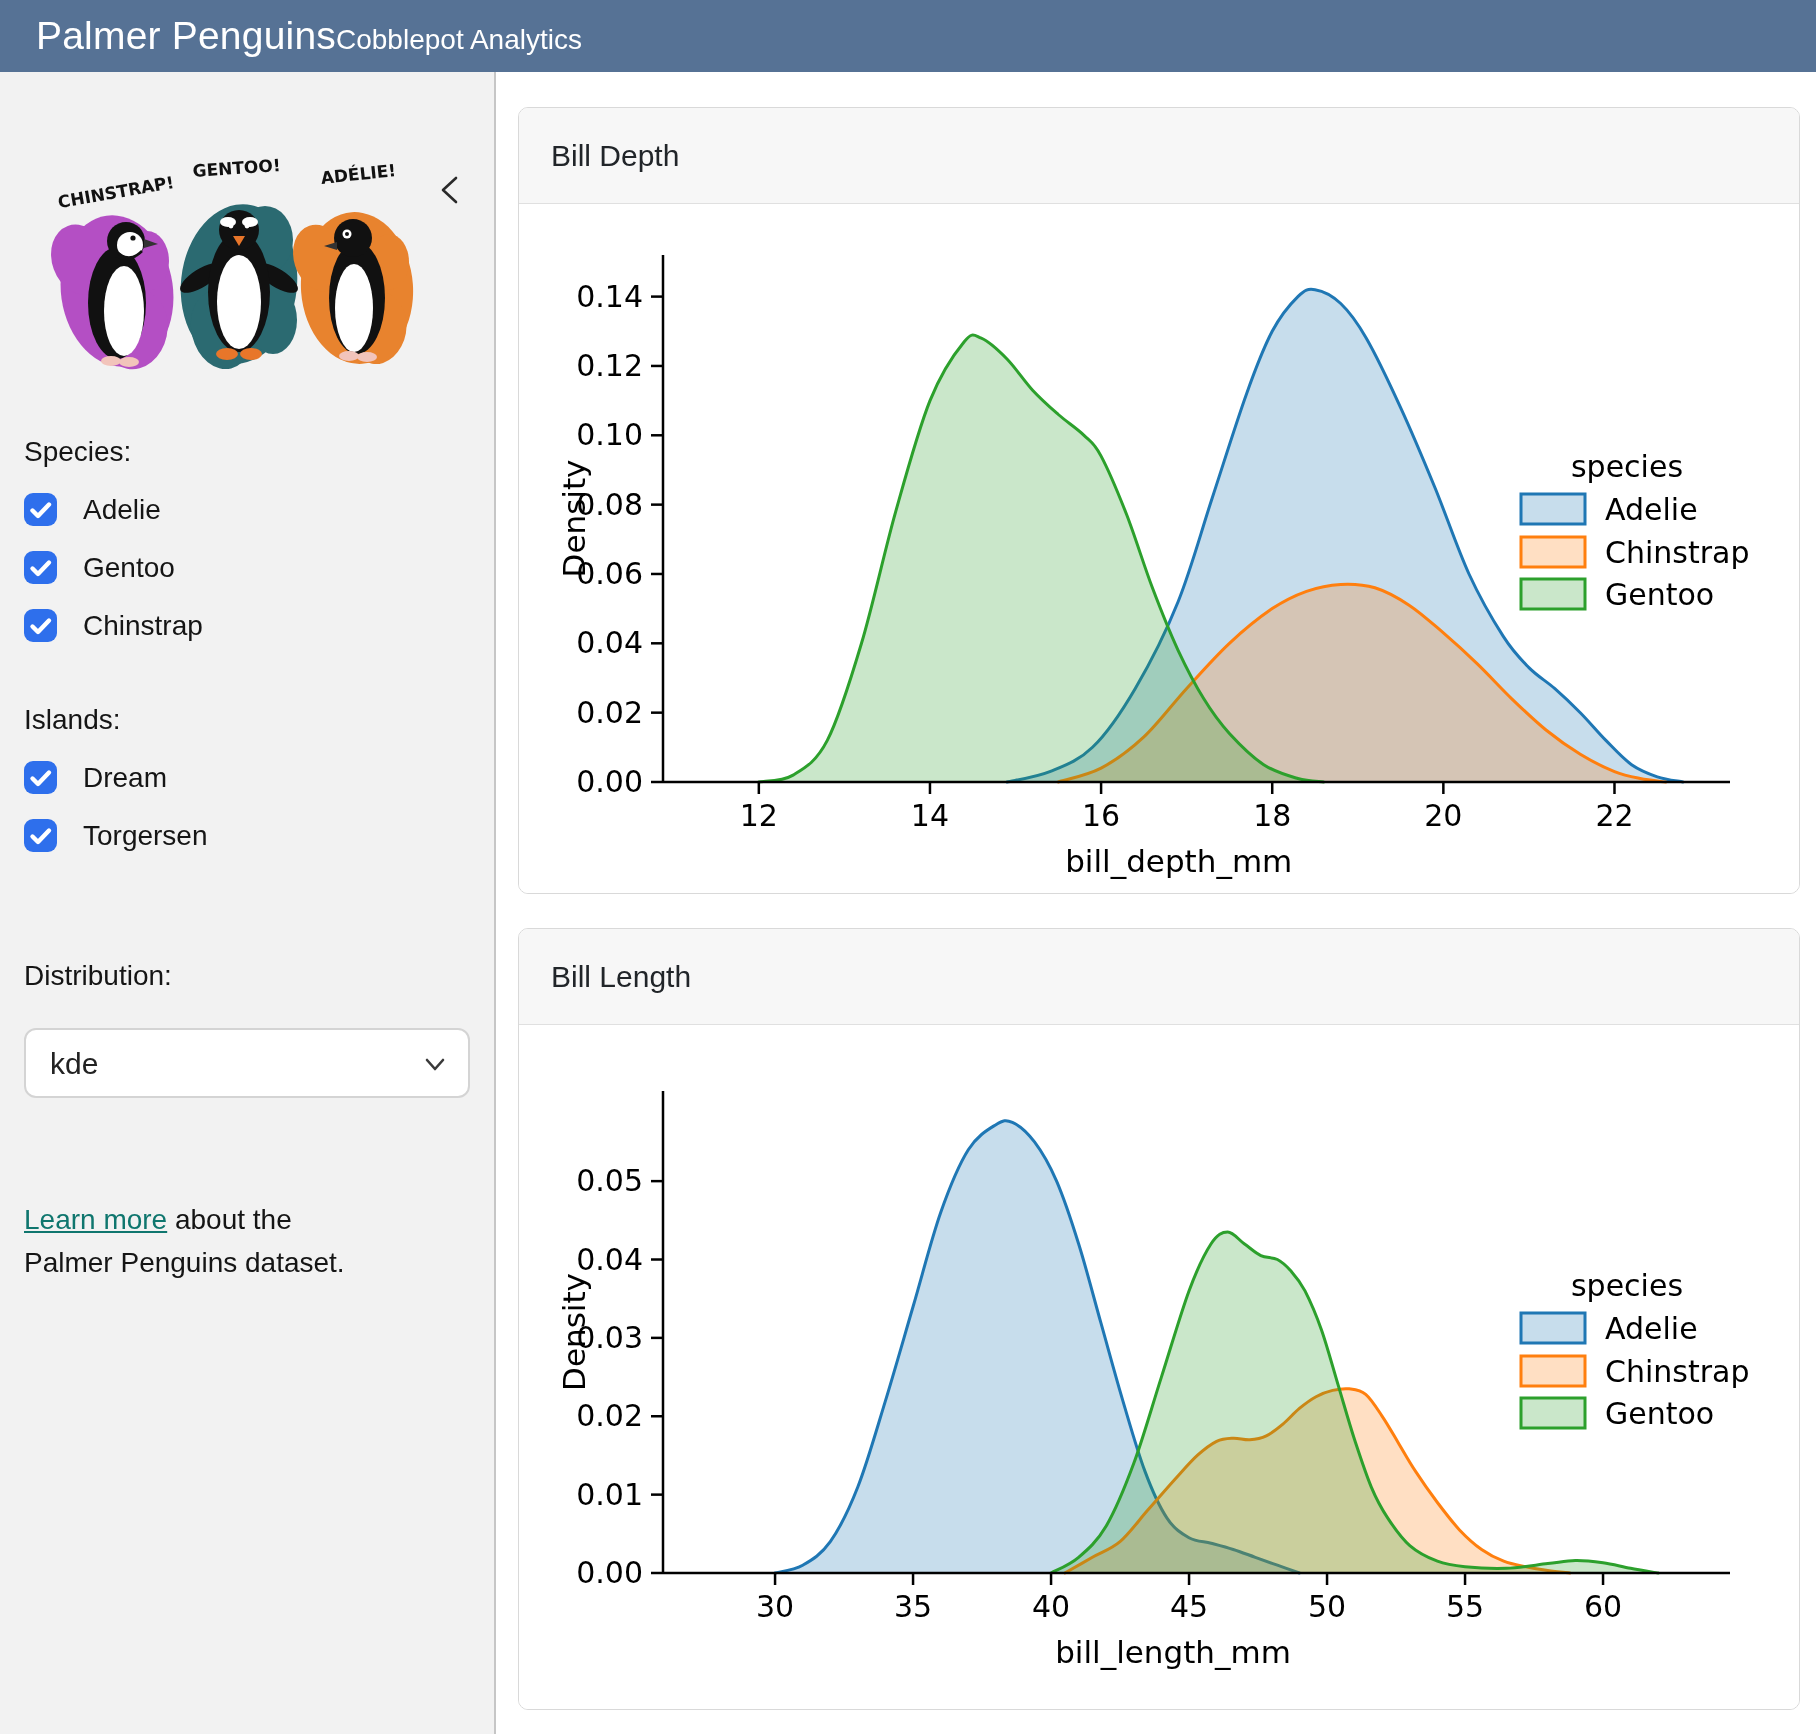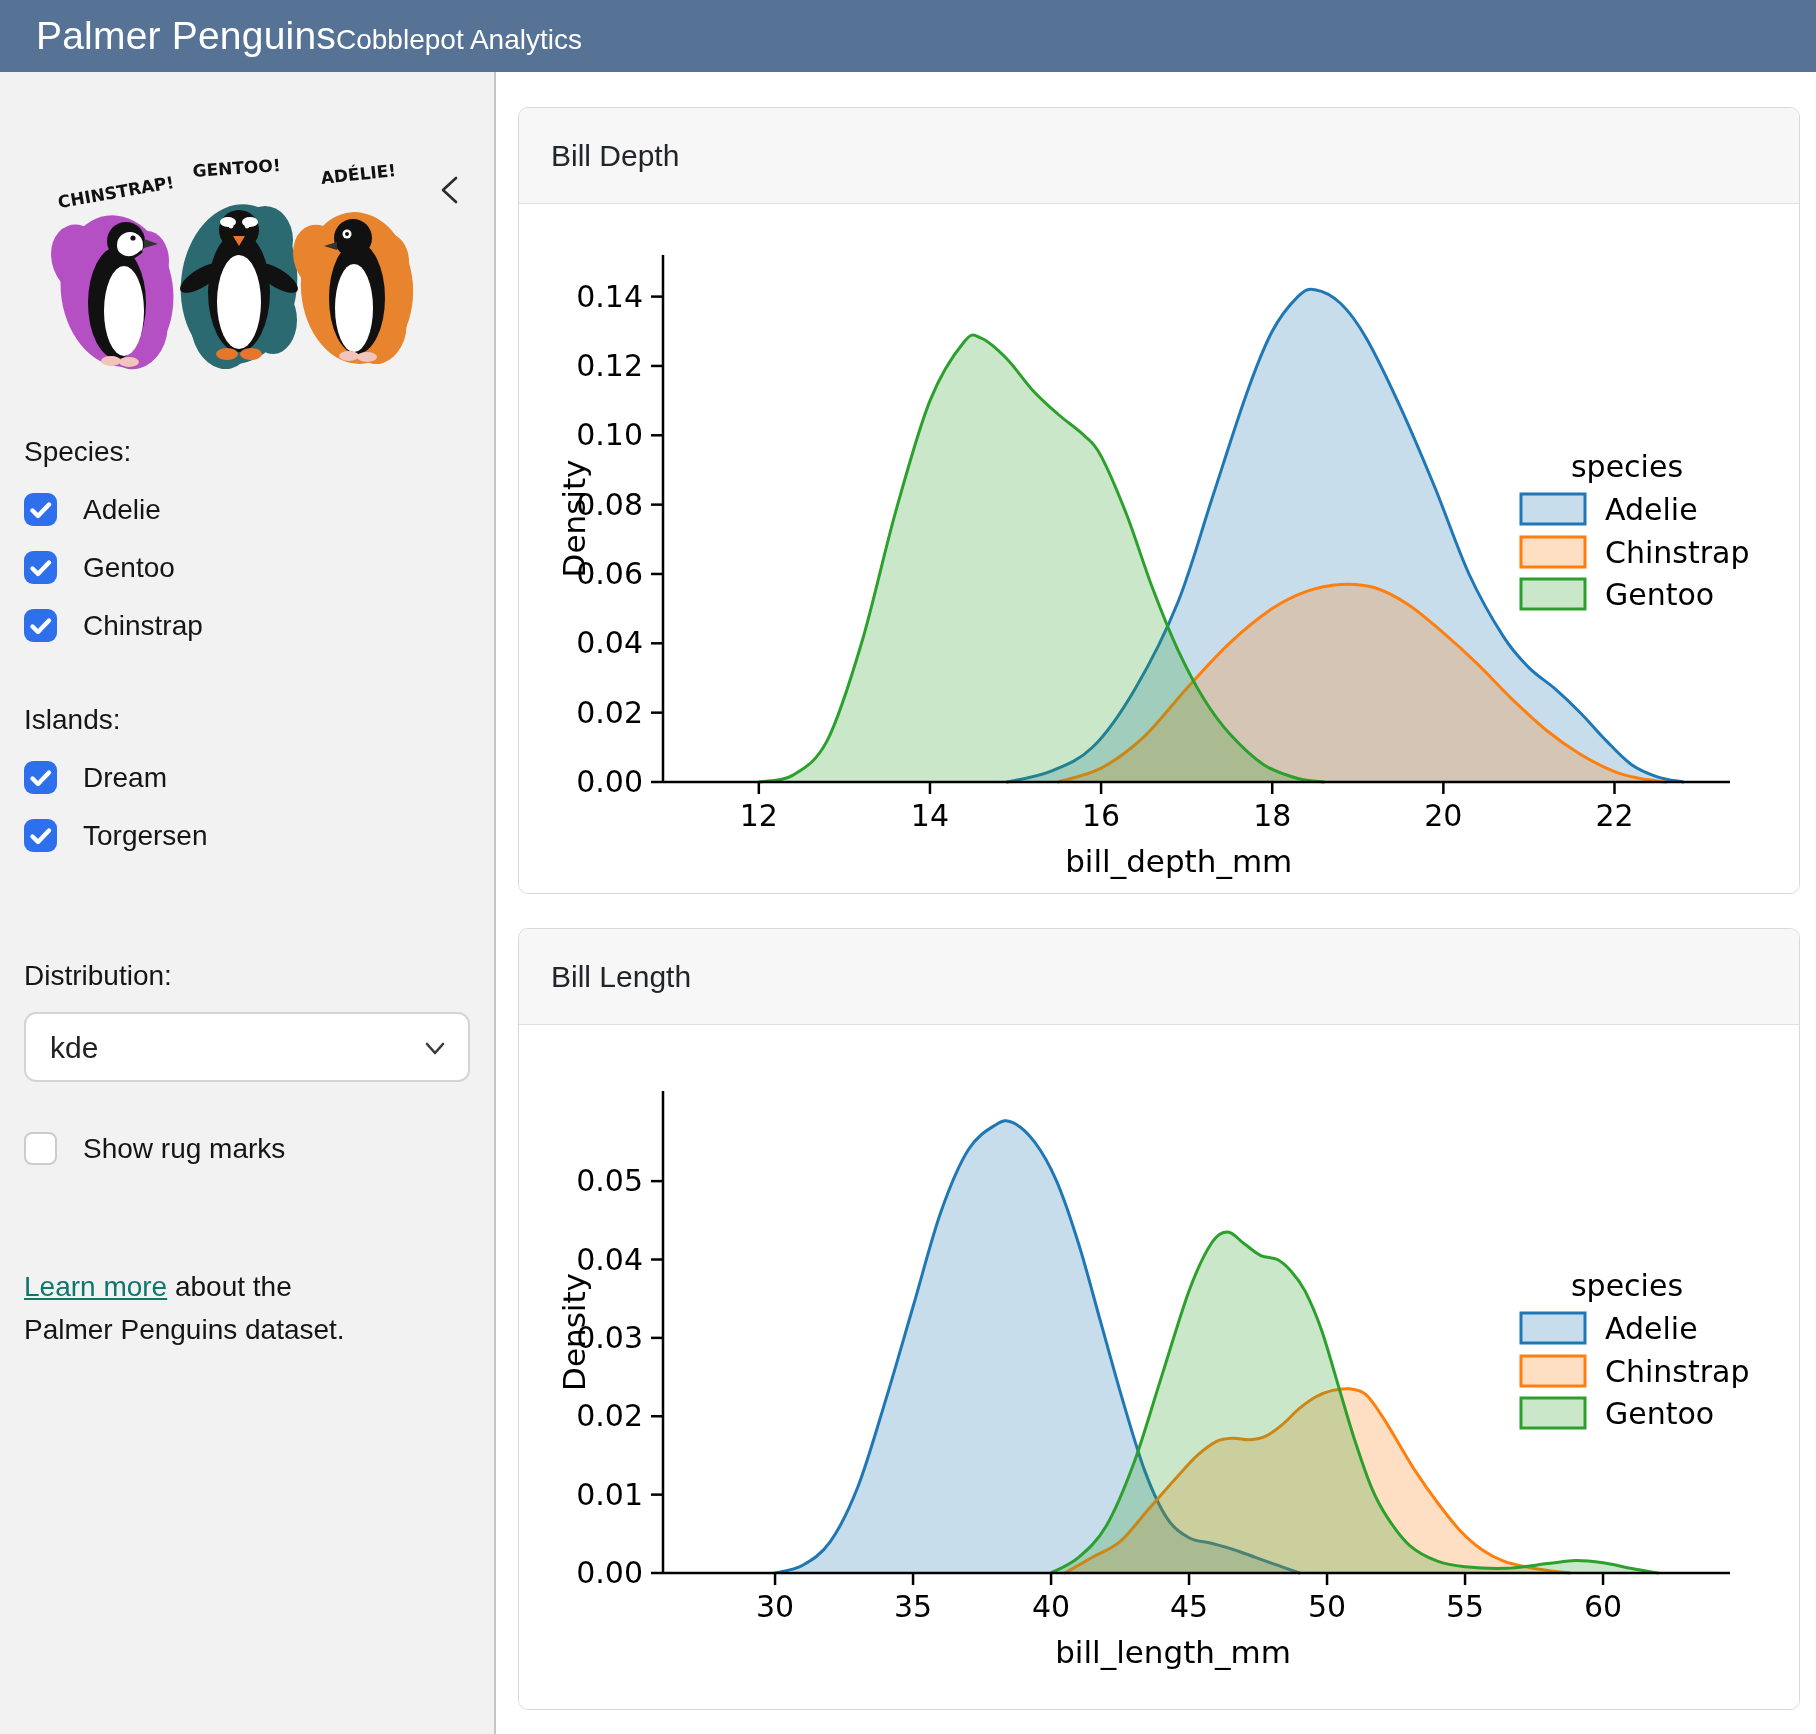--- a/index.html
+++ b/index.html
@@ -23,21 +23,21 @@
   .side-label{font-size:28px;color:#151515;margin:0;}
   .sec-species{margin-top:40px;}
   .sec-islands{margin-top:62px;}
   .sec-dist{margin-top:108px;}
   .chk-row{display:flex;align-items:center;gap:26px;margin-top:25px;cursor:pointer;}
   .chk{width:33px;height:33px;border-radius:9px;flex:none;display:flex;align-items:center;justify-content:center;box-sizing:border-box;}
   .chk.checked{background:#2e6fec;}
   .chk.un{background:#fff;border:2px solid #cccccc;border-radius:8px;}
   .chk svg{display:block;}
   .chk-label{font-size:28px;color:#151515;}
-  .select-wrap{position:relative;margin-top:20px;}
+  .select-wrap{position:relative;margin-top:36px;}
   .dist-select{width:100%;height:70px;font-size:30px;font-family:inherit;color:#222;
     padding:0 60px 0 24px;border:2px solid #d4d4d4;border-radius:12px;background:#fff;
     -webkit-appearance:none;appearance:none;cursor:pointer;}
   .select-chevron{position:absolute;right:22px;top:23px;pointer-events:none;}
   .rug-row{margin-top:50px;}
   .learn{margin-top:100px;font-size:28px;line-height:1.55;color:#151515;max-width:362px;}
   .learn a{color:#0f766e;text-decoration:underline;cursor:pointer;}
 
   
   .card{border:1px solid #d9d9d9;border-radius:10px;background:#fff;overflow:hidden;}
@@ -183,24 +183,20 @@
       <p class="side-label sec-dist">Distribution:</p>
       <div class="select-wrap">
         <select class="dist-select">
           <option>kde</option>
         </select>
         <svg class="select-chevron" width="26" height="26" viewBox="0 0 26 26">
           <polyline points="5,9 13,18 21,9" fill="none" stroke="#3a3a3a" stroke-width="2.6" stroke-linecap="round" stroke-linejoin="round"></polyline>
         </svg>
       </div>
 
-      <label class="chk-row rug-row">
-        <span class="chk un"></span>
-        <span class="chk-label">Show rug marks</span>
-      </label>
 
       <p class="learn"><a>Learn more</a><span> about the Palmer Penguins dataset.</span></p>
     </div>
 
     <div class="main">
 
       <div class="card">
         <div class="card-h">
           <span class="card-title">Bill Depth</span>
         </div>

